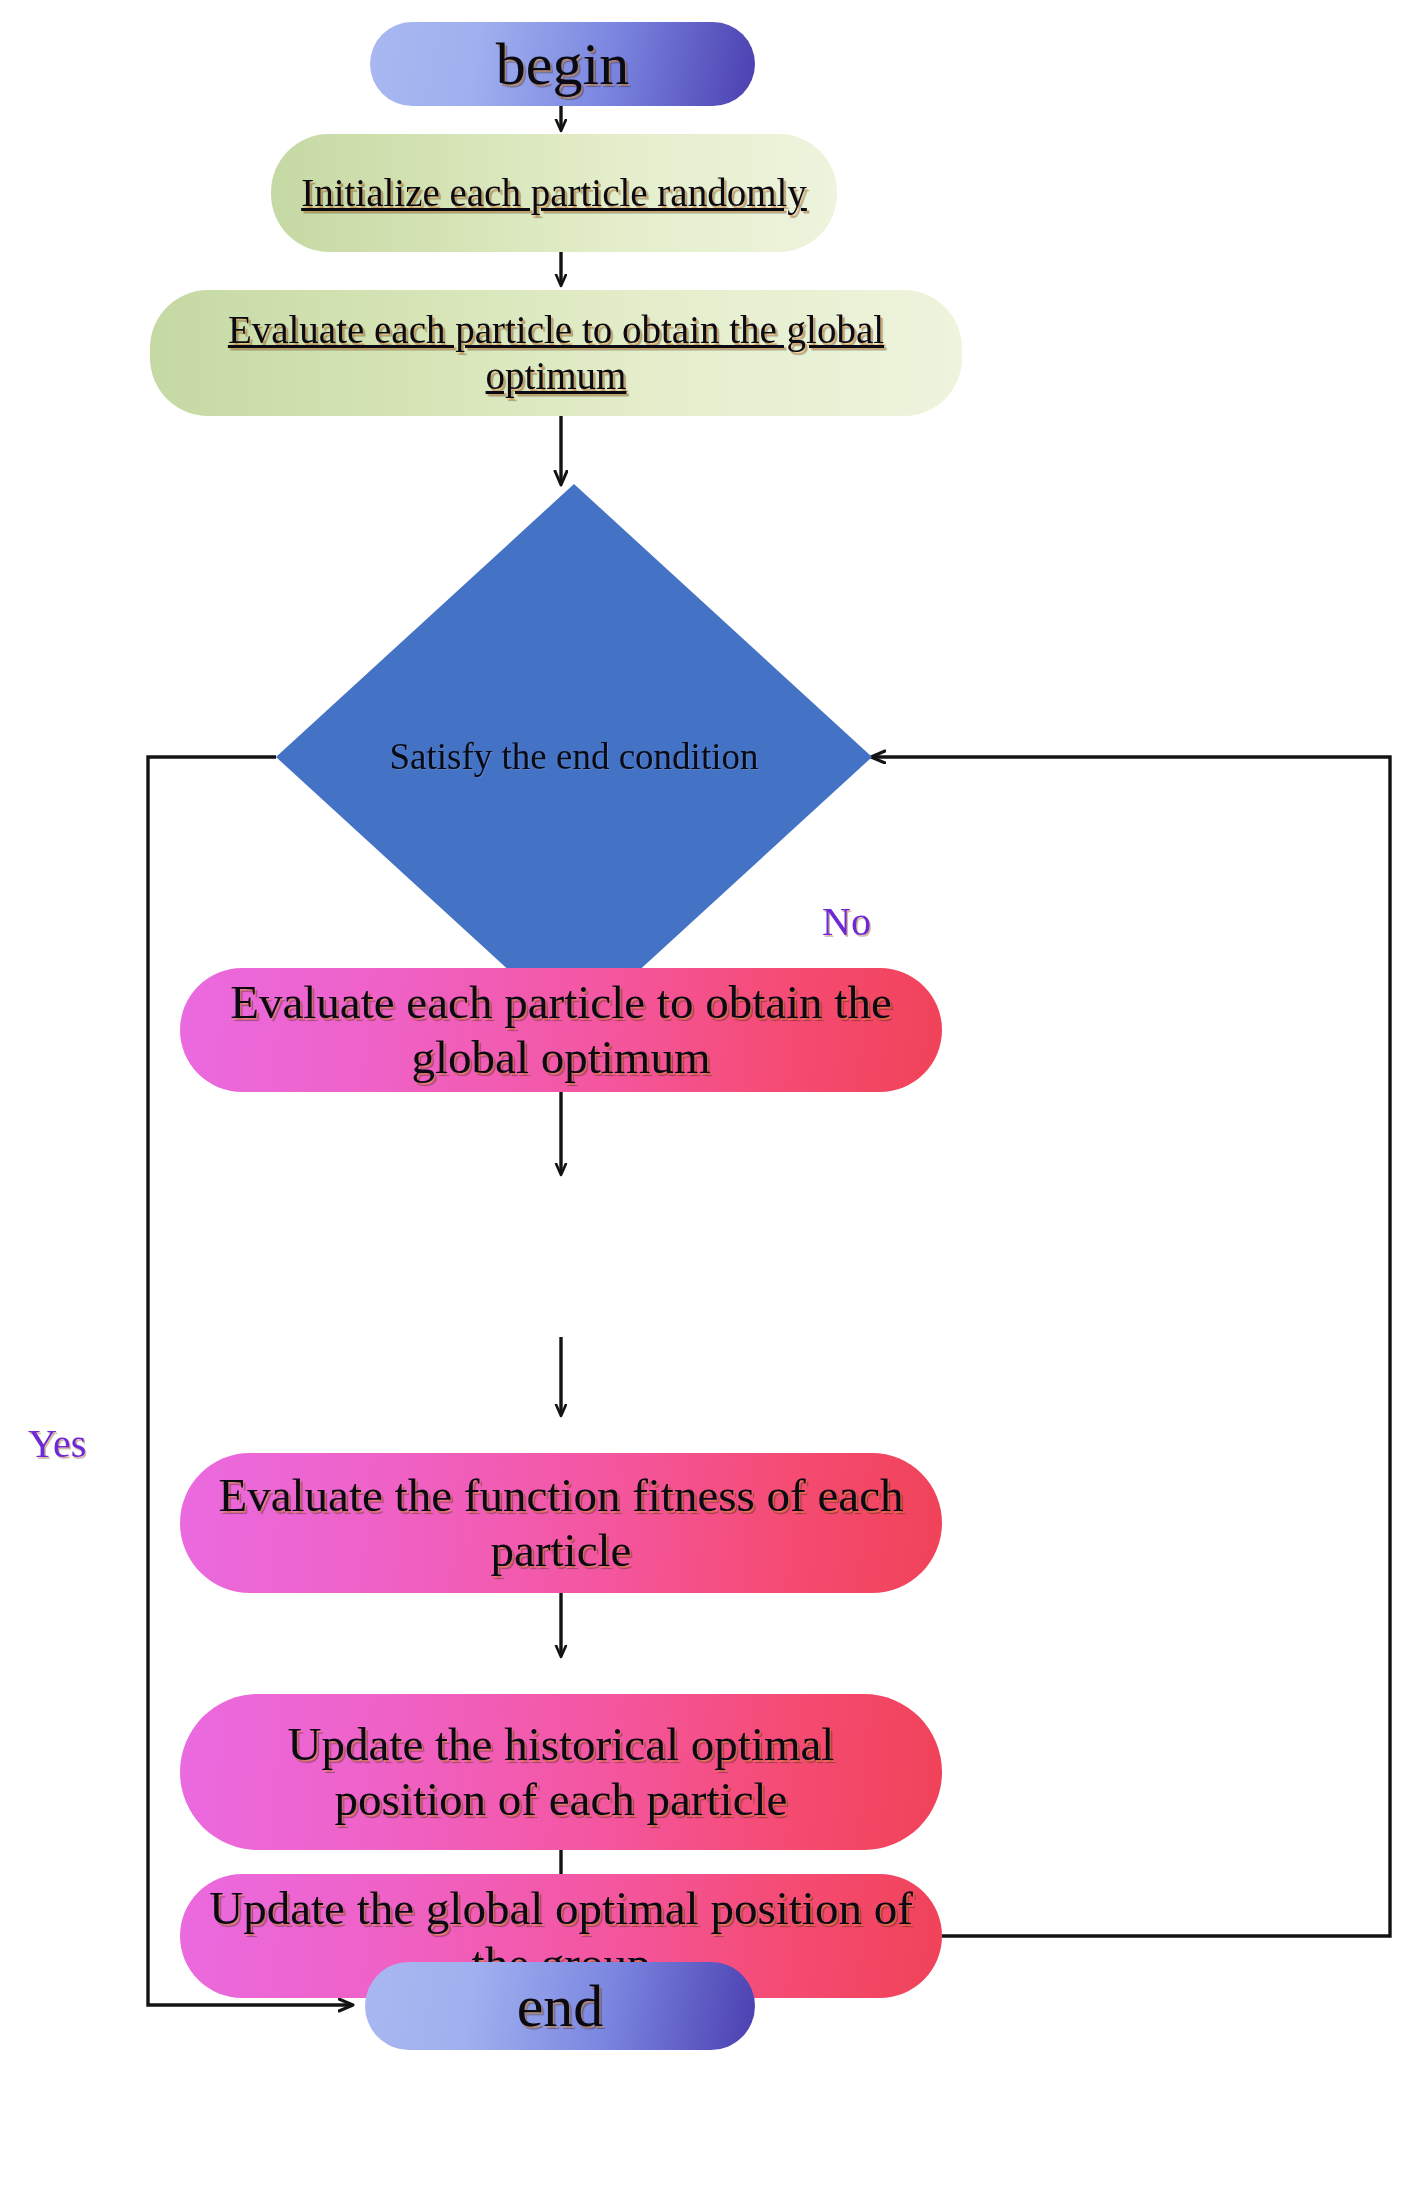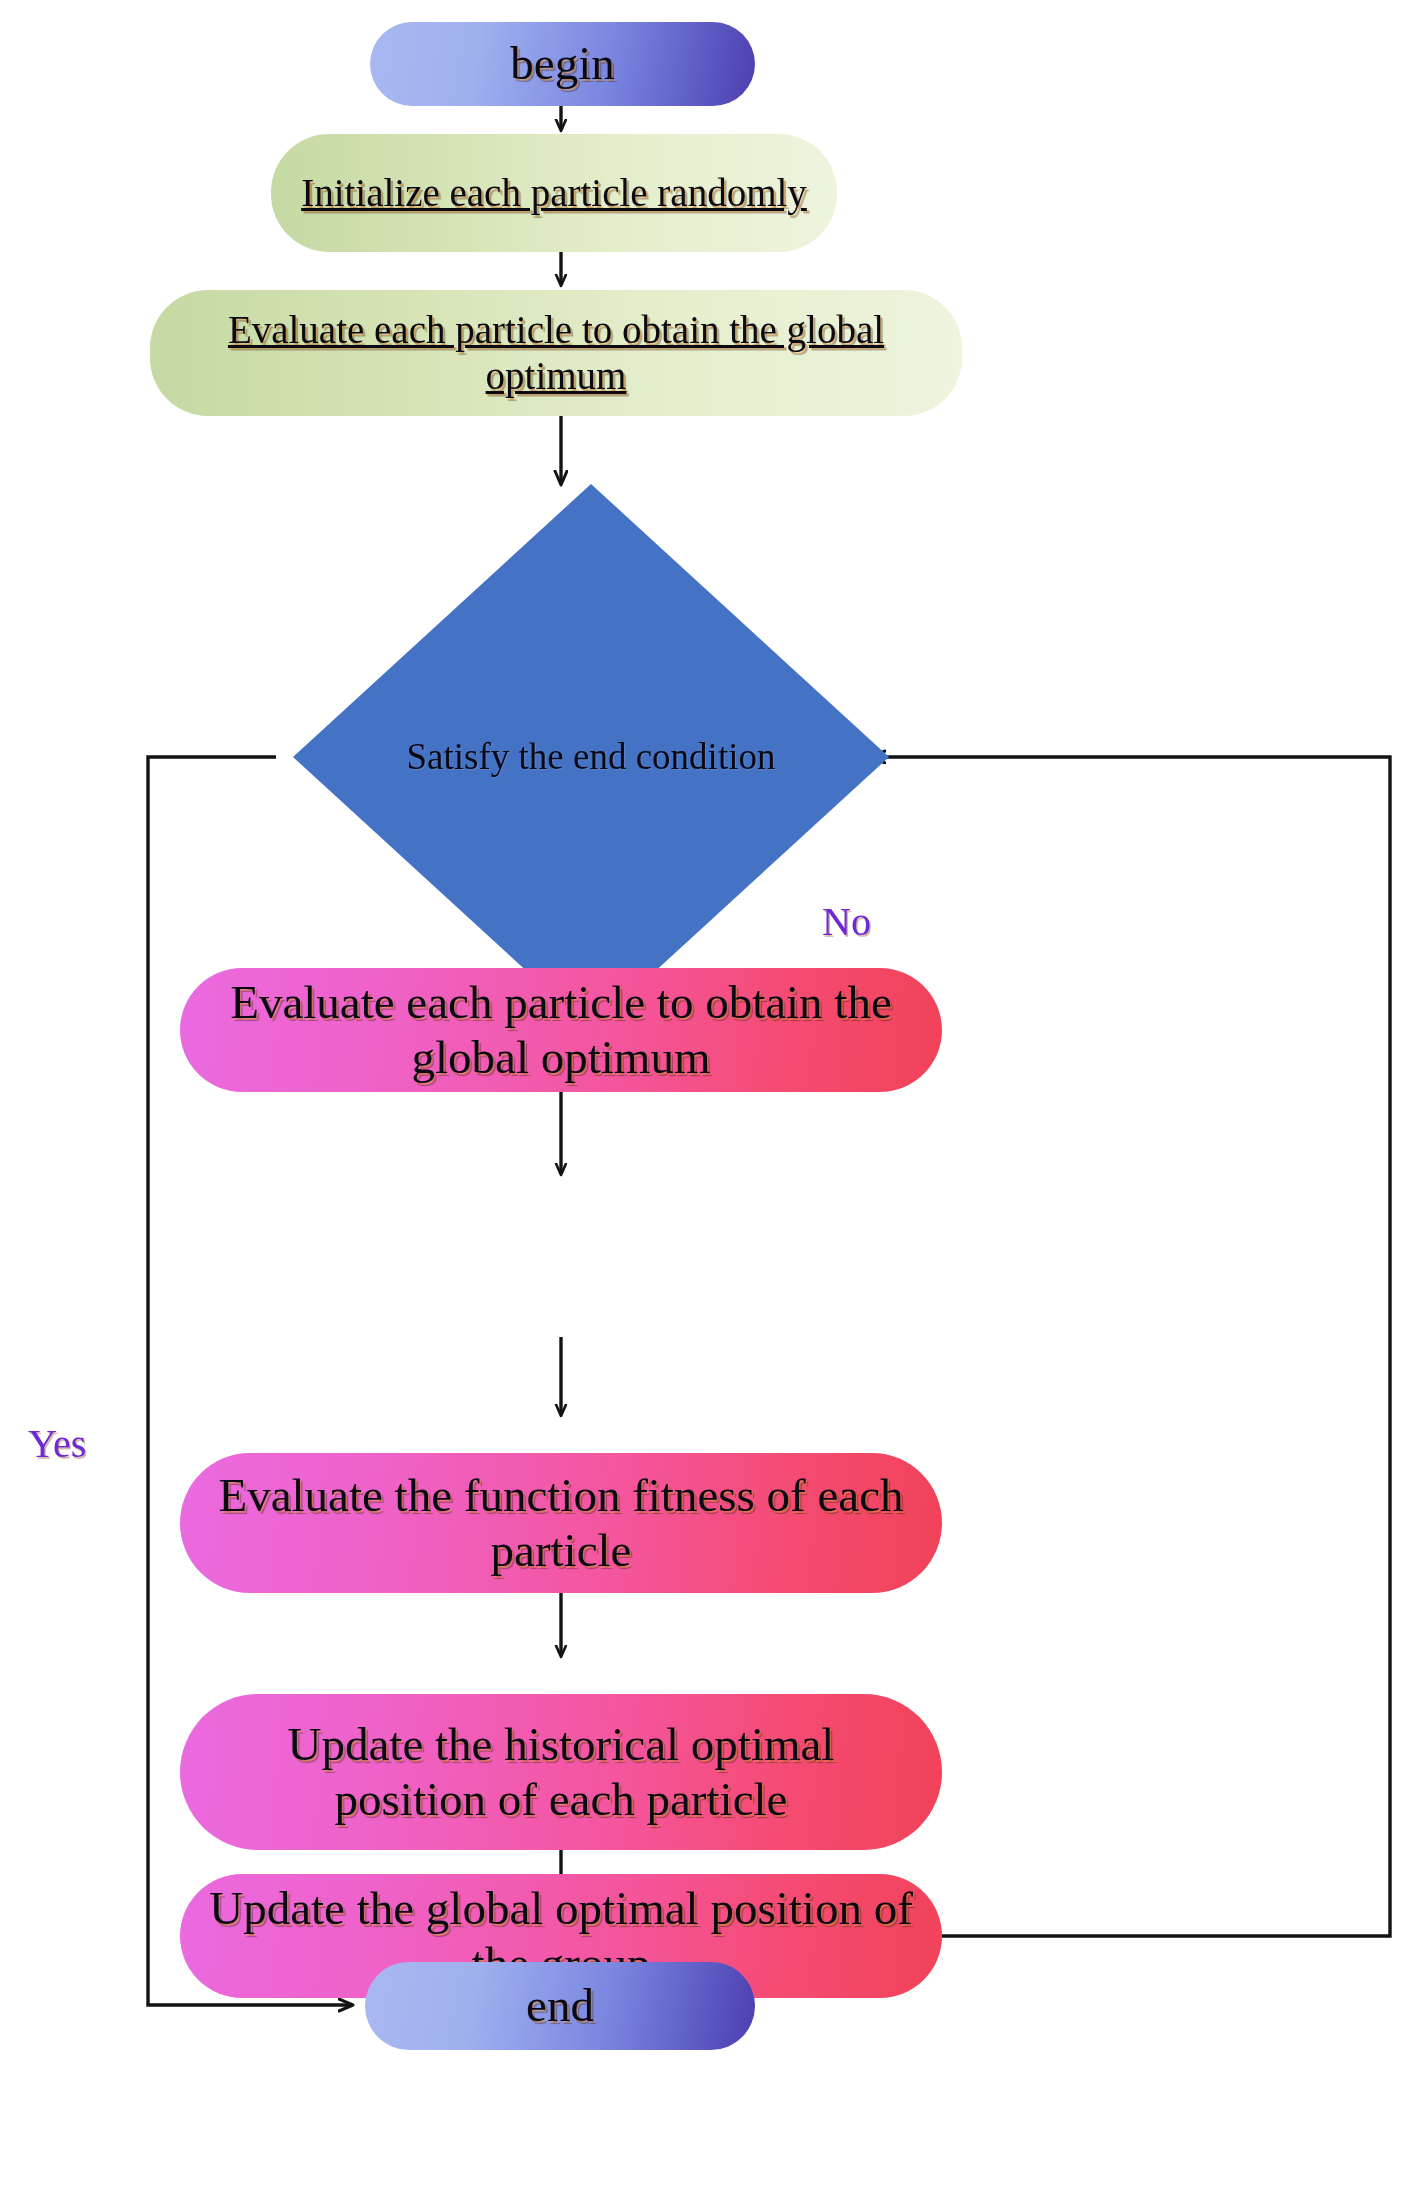--- a/index.html
+++ b/index.html
@@ -43,21 +43,21 @@
     padding: 0 26px;
     box-sizing: border-box;
     line-height: 1.18;
     text-shadow: 1.5px 1.5px 0 rgba(255,160,60,0.45), 2.5px 2.5px 1px rgba(0,0,0,0.30);
   }
 
   
   .term {
     border-radius: 999px;
     background: linear-gradient(100deg, #a9b8f0 0%, #9fb0ef 28%, #7b86e0 62%, #4b3fb0 100%);
-    font-size: 47px;
+    font-size: 60px;
   }
 
   
   .green {
     border-radius: 58px;
     background: linear-gradient(90deg, #c5d9a4 0%, #d5e3b4 30%, #e4eecb 62%, #eef4dd 100%);
     font-size: 39px;
     text-decoration: underline;
   }
 
@@ -147,21 +147,21 @@
   </div>
 
   <div class="node green" style="left:271px; top:134px; width:566px; height:118px;">
     <span class="txt">Initialize each particle randomly</span>
   </div>
 
   <div class="node green" style="left:150px; top:290px; width:812px; height:126px;">
     <span class="txt">Evaluate each particle to obtain the global optimum</span>
   </div>
 
-  <div class="diamond" style="left:293px; top:484px; width:596px; height:546px; top:484px; height:546px;">
+  <div class="diamond" style="left:276px; top:484px; width:596px; height:546px; top:484px; height:546px;">
     <div class="dshape"></div>
     <span class="txt">Satisfy the end condition</span>
   </div>
 
   <div class="edge-label" style="left:822px; top:898px;">No</div>
 
   <div class="edge-label" style="left:28px; top:1420px;">Yes</div>
 
   <div class="node pink" style="left:180px; top:968px; width:762px; height:124px;">
     <span class="txt">Evaluate each particle to obtain the global optimum</span>

